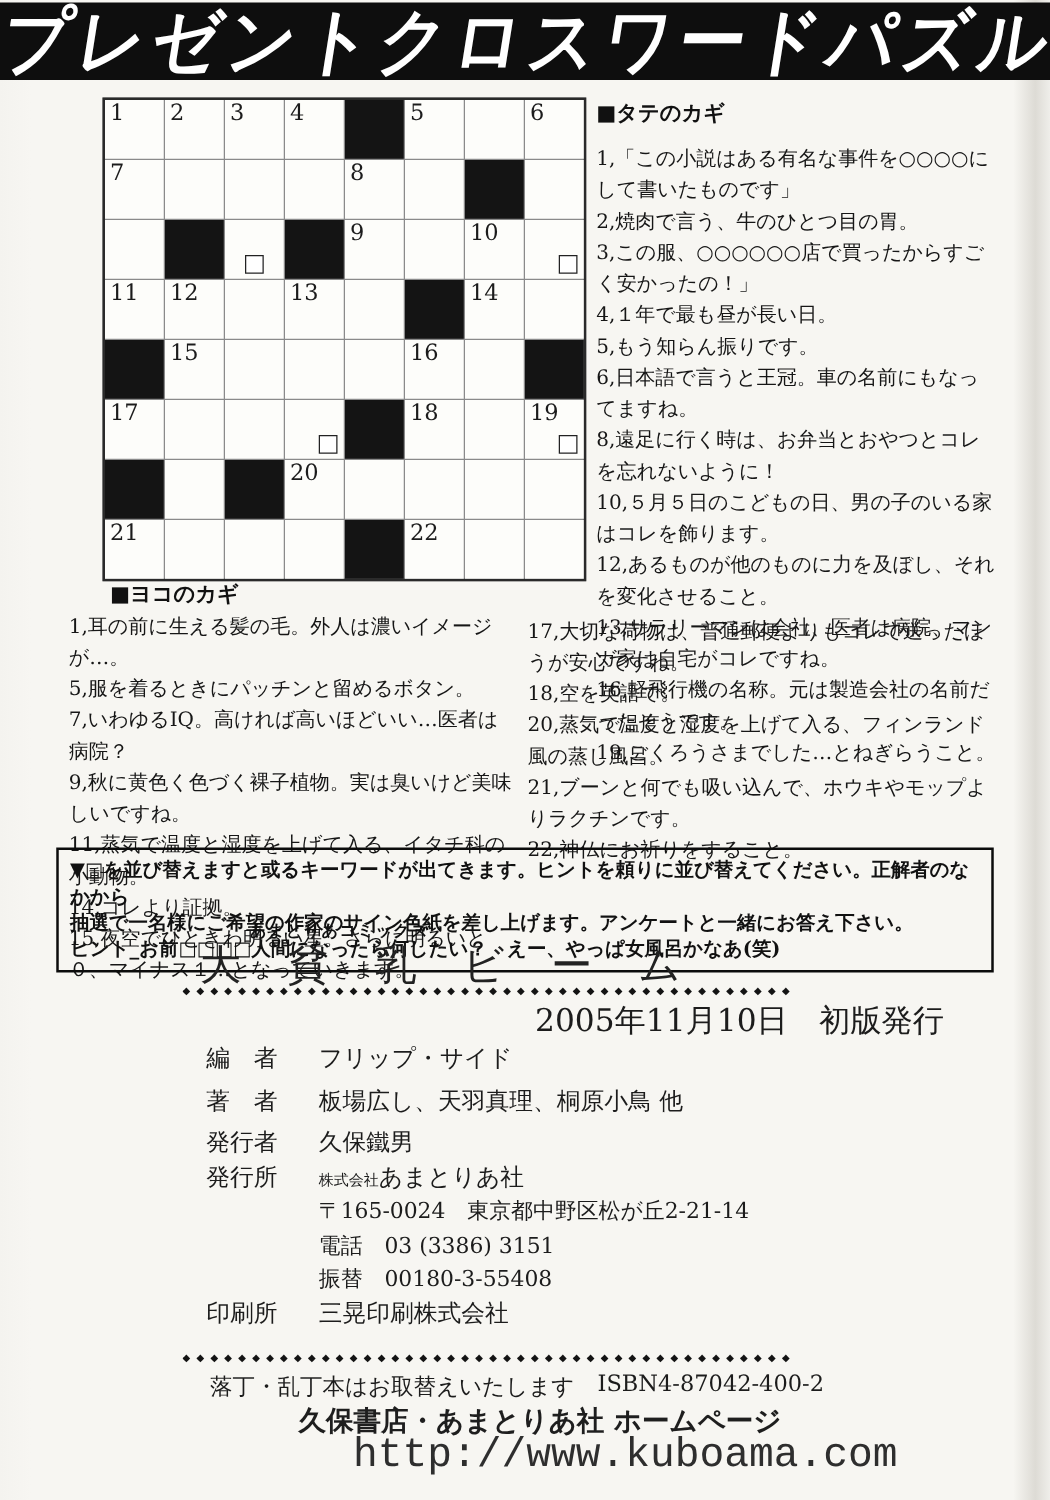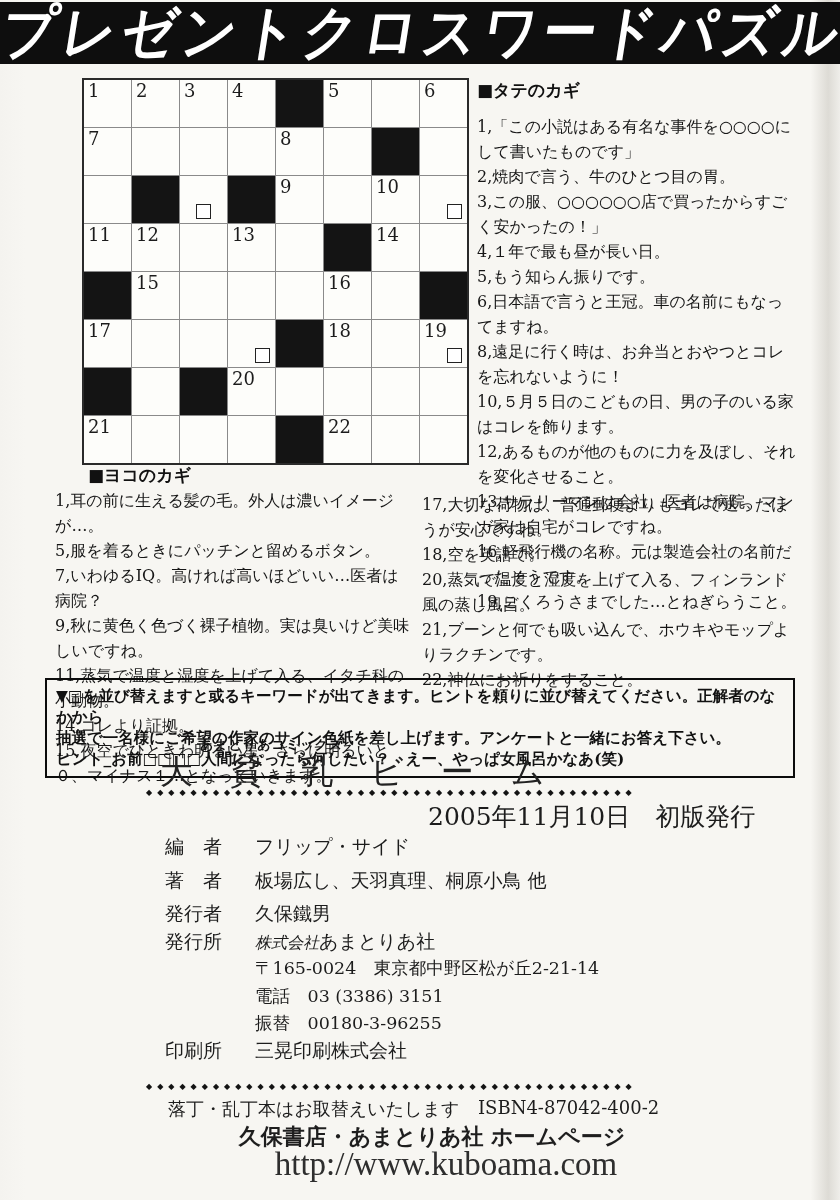--- a/index.html
+++ b/index.html
@@ -67,28 +67,28 @@
   .imprint{left:200px;top:736px;font-family:"DejaVu Sans","Liberation Sans",sans-serif;
     font-weight:bold;font-size:13px;letter-spacing:1px;color:#111;}
   .book-title{left:160px;top:750px;font-size:33px;letter-spacing:37px;white-space:nowrap;color:#222;font-weight:400;}
   .diamond-line{left:146px;width:572px;height:10px;font-size:8px;line-height:9px;
     letter-spacing:5px;white-space:nowrap;overflow:hidden;color:#131313;}
   .line-top{top:788px;}
   .line-bottom{top:1082px;}
   .edition{left:428px;top:800px;font-size:25px;color:#1c1c1c;}
   .col-label{left:165px;font-size:19px;color:#1c1c1c;}
   .col-value{left:255px;font-size:19px;color:#1c1c1c;}
-  .corp-prefix{font-size:16px;font-style:italic;}
+  .corp-prefix{font-size:12px;}
   .addr{left:255px;font-size:17.5px;color:#1c1c1c;}
   .notice{left:168px;top:1097px;font-size:18px;color:#1c1c1c;}
   .isbn{left:478px;top:1097px;font-size:18px;color:#1c1c1c;}
   .homepage{left:146px;top:1122px;width:572px;text-align:center;
     font-family:"DejaVu Sans","Liberation Sans",sans-serif;font-weight:bold;font-size:22px;color:#1e1e1e;}
-  .url{left:160px;top:1146px;width:572px;text-align:center;
-    font-family:Liberation Serif, serif;font-size:33px;color:#2e2e2e;}
+  .url{left:146px;top:1146px;width:572px;text-align:right;
+    font-family:Liberation Mono, monospace;font-size:33px;color:#2e2e2e;}
 </style>
 </head>
 <body>
 
 <div class="page">
 
   <header class="banner">
     <div class="banner-title" id="banner-title">
         <span>プ</span>
         <span>レ</span>
@@ -277,21 +277,21 @@
   <p class="abs col-value" style="top:868px">板場広し、天羽真理、桐原小鳥 他</p>
 
   <p class="abs col-label" style="top:901px">発行者</p>
   <p class="abs col-value" style="top:901px">久保鐵男</p>
 
   <p class="abs col-label" style="top:929px">発行所</p>
   <p class="abs col-value" style="top:929px"><span class="corp-prefix">株式会社</span><span>あまとりあ社</span></p>
 
   <p class="abs addr" style="top:956px">〒165-0024　東京都中野区松が丘2-21-14</p>
   <p class="abs addr" style="top:984px">電話　03 (3386) 3151</p>
-  <p class="abs addr" style="top:1011px">振替　00180-3-96255</p>
+  <p class="abs addr" style="top:1011px">振替　00180-3-55408</p>
 
   <p class="abs col-label" style="top:1038px">印刷所</p>
   <p class="abs col-value" style="top:1038px">三晃印刷株式会社</p>
 
   <div class="abs diamond-line line-bottom">◆◆◆◆◆◆◆◆◆◆◆◆◆◆◆◆◆◆◆◆◆◆◆◆◆◆◆◆◆◆◆◆◆◆◆◆◆◆◆◆◆◆◆◆</div>
   <p class="abs notice">落丁・乱丁本はお取替えいたします</p>
   <p class="abs isbn">ISBN4-87042-400-2</p>
   <p class="abs homepage">久保書店・あまとりあ社 ホームページ</p>
   <p class="abs url">http://www.kuboama.com</p>
 

